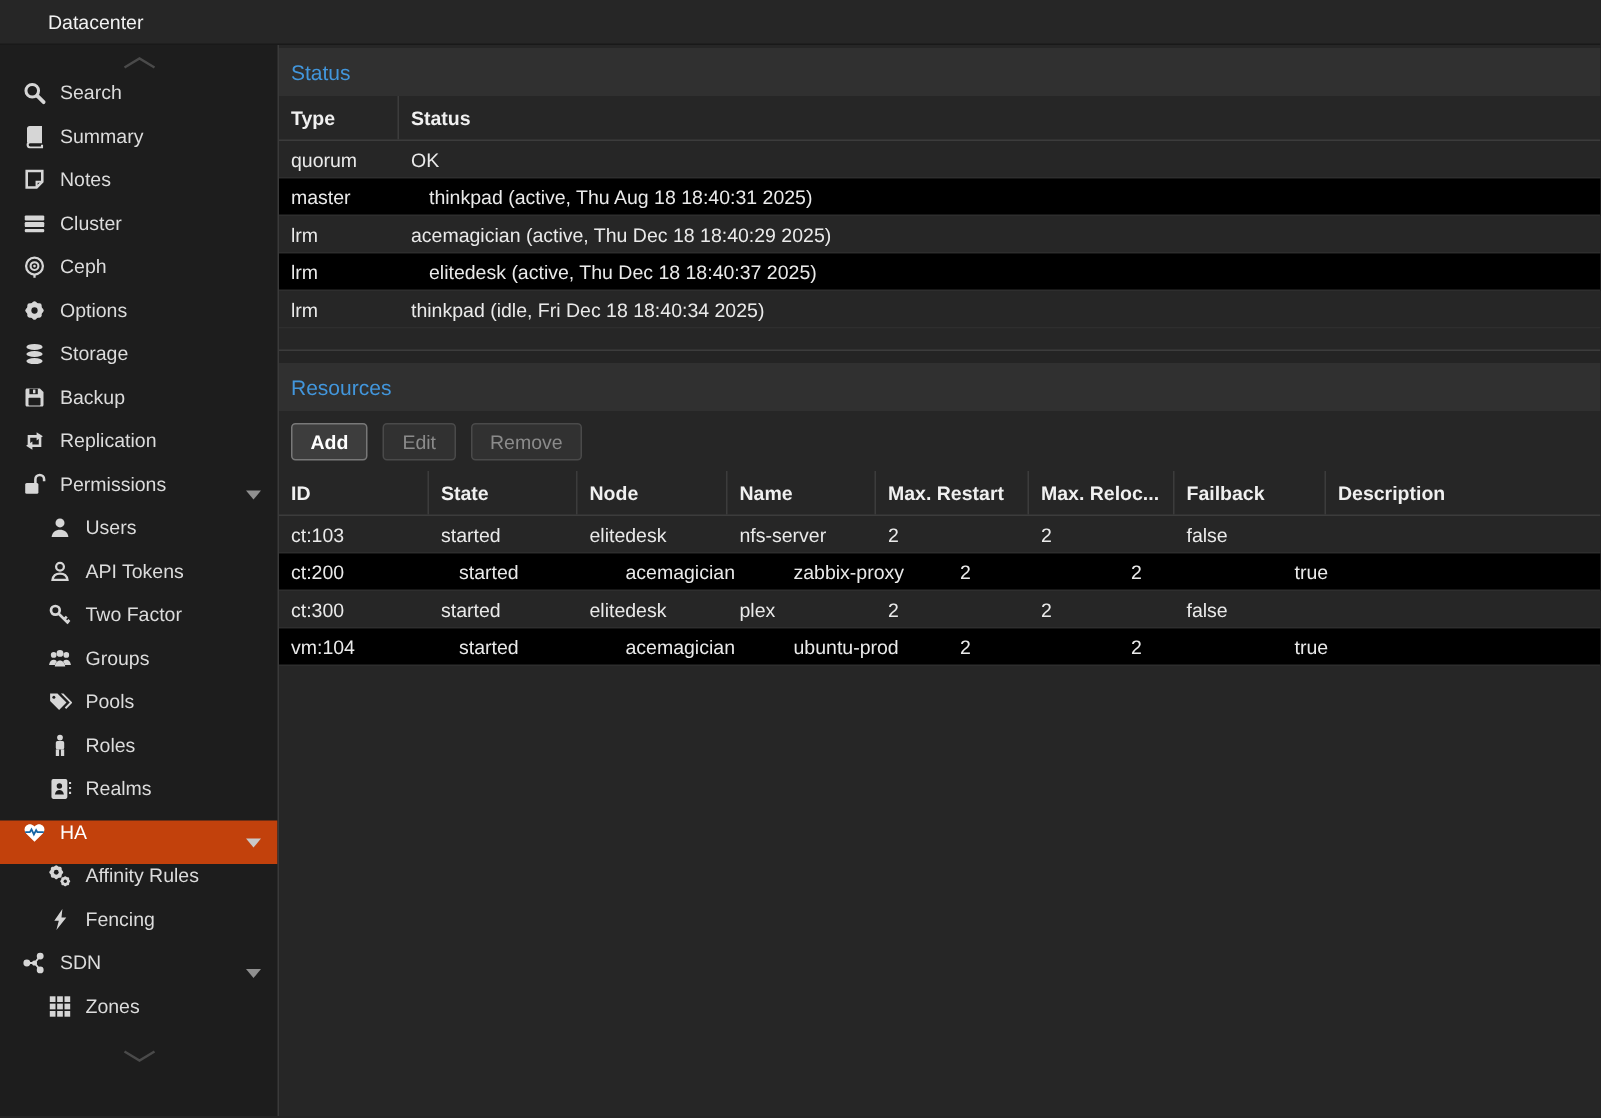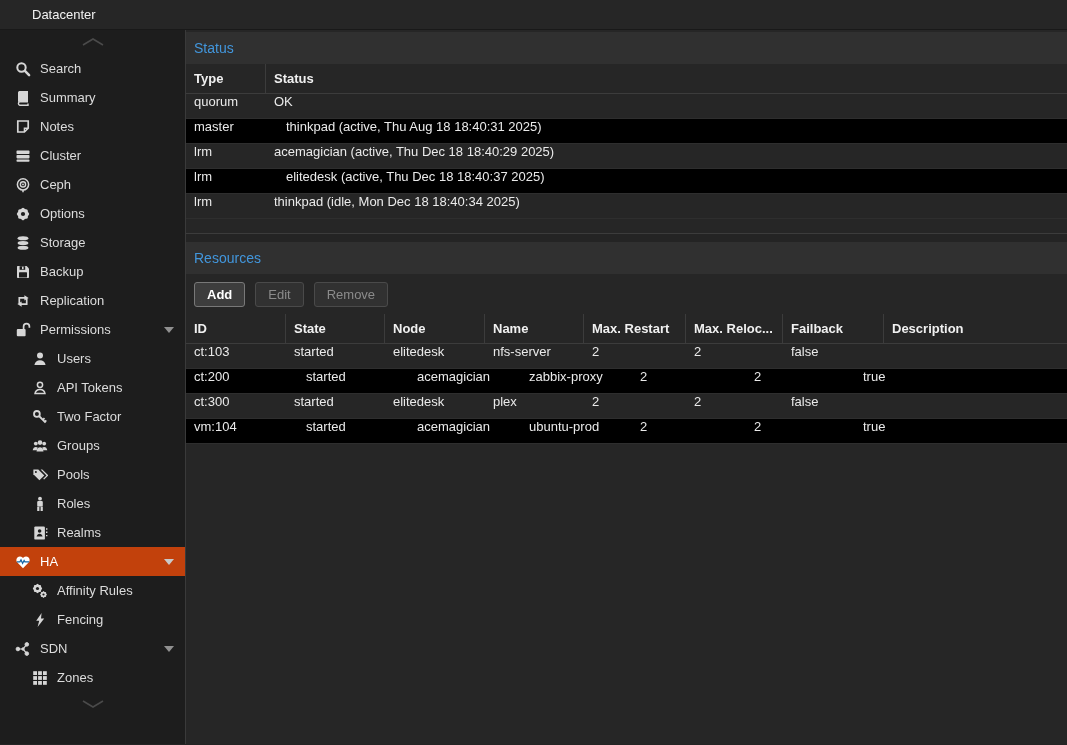--- a/index.html
+++ b/index.html
@@ -24,21 +24,21 @@
   
   .sidebar {
     width:186px; background:#1d1d1d; border-right:1px solid #3a3a3a;
     display:flex; flex-direction:column; overflow:hidden;
   }
   .tree-scroll {
     height:24px; display:flex; align-items:center; justify-content:center;
     flex:0 0 auto; cursor:pointer;
   }
   .side-item {
-    height:29px; flex:0 0 auto; display:flex; align-items:center;
+    height:29px; flex:0 0 auto; display:flex; 
     position:relative; cursor:pointer; color:#dcdcdc;
   }
   .side-item .ic {
     width:16px; height:16px; flex:0 0 auto; margin-left:15px;
     display:flex; align-items:center; justify-content:center; color:#d6d6d6;
   }
   .side-item.ind .ic { margin-left:32px; }
   .side-item .lbl { margin-left:9px; white-space:nowrap; }
   .side-item.selected { background:#c2410c; color:#ffffff; }
   .side-item.selected .ic { color:#ffffff; }
@@ -64,21 +64,21 @@
     display:flex; flex:0 0 auto; font-weight:700; color:#f0f0f0;
   }
   .hcell {
     display:flex; align-items:center; padding-left:8px; height:100%;
     border-right:1px solid #3c3c3c; white-space:nowrap; overflow:hidden;
     cursor:pointer; flex:0 0 auto;
   }
   .hcell.grow { flex:1 1 auto; border-right:none; }
 
   .grid-row {
-    height:25px; display:flex; flex:0 0 auto;
+    height:25px; display:flex; align-items:center; flex:0 0 auto;
     border-bottom:1px solid #2e2e2e; cursor:pointer;
   }
   .grid-row.odd  { background:#262626; }
   .grid-row.even { background:#000000;gap:12px; }
   .cell {
     padding-left:8px; white-space:nowrap; overflow:hidden; flex:0 0 auto;
     color:#eaeaea;
   }
   .cell.grow { flex:1 1 auto; }
 
@@ -412,21 +412,21 @@
     <div class="grid-row odd">
       <div class="cell w-type">lrm</div>
       <div class="cell grow">acemagician (active, Thu Dec 18 18:40:29 2025)</div>
     </div>
     <div class="grid-row even">
       <div class="cell w-type">lrm</div>
       <div class="cell grow">elitedesk (active, Thu Dec 18 18:40:37 2025)</div>
     </div>
     <div class="grid-row odd">
       <div class="cell w-type">lrm</div>
-      <div class="cell grow">thinkpad (idle, Mon Dec 18 18:40:34 2025)</div>
+      <div class="cell grow">thinkpad (idle, Fri Dec 18 18:40:34 2025)</div>
     </div>
 
     <div class="grid-tail"></div>
     <div class="panel-gap"></div>
 
     <div class="band">
       <span class="band-title">Resources</span>
     </div>
 
     <div class="toolbar">

